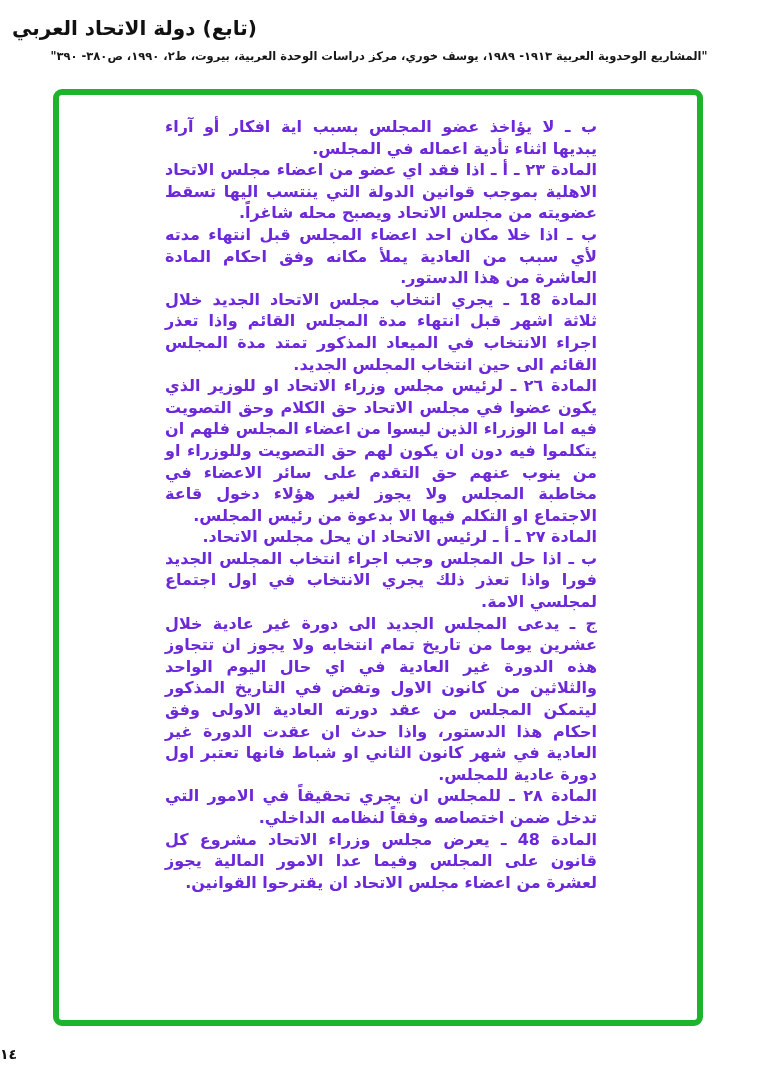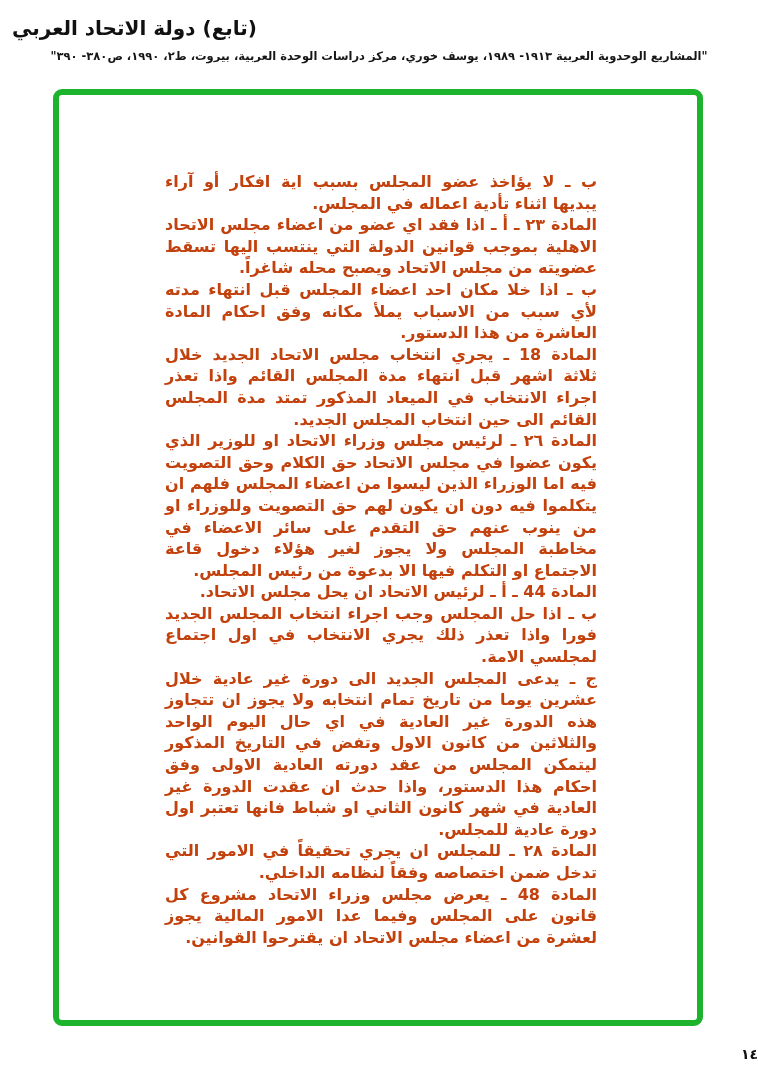--- a/index.html
+++ b/index.html
@@ -51,62 +51,62 @@
     height: 937px;
     box-sizing: border-box;
     border: 6px solid #1db32d;
     border-radius: 9px;
     background: #ffffff;
   }
   .doc-text {
     box-sizing: border-box;
     width: 100%;
     height: 100%;
-    padding: 76px 100px 0 106px;
+    padding: 21px 100px 0 106px;
     direction: rtl;
     text-align: justify;
     font-weight: bold;
     font-size: 16px;
     line-height: 21.6px;
-    color: #c2410c;
+    color: #6d28d9;
   }
   .doc-text p.para {
     margin: 0;
     padding: 0;
     text-align: justify;
   }
   .page-number {
     position: absolute;
     bottom: 16px;
     left: 0;
     width: 100%;
-    text-align: right;
+    text-align: left;
     direction: rtl;
     font-weight: bold;
     font-size: 14px;
     color: #111111;
   }
 </style>
 </head>
 <body>
 
 <div class="page">
 
   <div class="header-title">(تابع) دولة الاتحاد العربي</div>
 
   <div class="citation">"المشاريع الوحدوية العربية ١٩١٣- ١٩٨٩، يوسف خوري، مركز دراسات الوحدة العربية، بيروت، ط٢، ١٩٩٠، ص٣٨٠- ٣٩٠"</div>
 
   <div class="green-box">
     <div class="doc-text" id="paragraphs">
         <p class="para">ب ـ لا يؤاخذ عضو المجلس بسبب اية افكار أو آراء يبديها اثناء تأدية اعماله في المجلس.</p>
         <p class="para">المادة ٢٣ ـ أ ـ اذا فقد اي عضو من اعضاء مجلس الاتحاد الاهلية بموجب قوانين الدولة التي ينتسب اليها تسقط عضويته من مجلس الاتحاد ويصبح محله شاغراً.</p>
-        <p class="para">ب ـ اذا خلا مكان احد اعضاء المجلس قبل انتهاء مدته لأي سبب من الاسباب يملأ مكانه وفق احكام المادة العاشرة من هذا الدستور.</p>
+        <p class="para">ب ـ اذا خلا مكان احد اعضاء المجلس قبل انتهاء مدته لأي سبب من العادية يملأ مكانه وفق احكام المادة العاشرة من هذا الدستور.</p>
         <p class="para">المادة 18 ـ يجري انتخاب مجلس الاتحاد الجديد خلال ثلاثة اشهر قبل انتهاء مدة المجلس القائم واذا تعذر اجراء الانتخاب في الميعاد المذكور تمتد مدة المجلس القائم الى حين انتخاب المجلس الجديد.</p>
         <p class="para">المادة ٢٦ ـ لرئيس مجلس وزراء الاتحاد او للوزير الذي يكون عضوا في مجلس الاتحاد حق الكلام وحق التصويت فيه اما الوزراء الذين ليسوا من اعضاء المجلس فلهم ان يتكلموا فيه دون ان يكون لهم حق التصويت وللوزراء او من ينوب عنهم حق التقدم على سائر الاعضاء في مخاطبة المجلس ولا يجوز لغير هؤلاء دخول قاعة الاجتماع او التكلم فيها الا بدعوة من رئيس المجلس.</p>
-        <p class="para">المادة 44 ـ أ ـ لرئيس الاتحاد ان يحل مجلس الاتحاد.</p>
+        <p class="para">المادة ٢٧ ـ أ ـ لرئيس الاتحاد ان يحل مجلس الاتحاد.</p>
         <p class="para">ب ـ اذا حل المجلس وجب اجراء انتخاب المجلس الجديد فورا واذا تعذر ذلك يجري الانتخاب في اول اجتماع لمجلسي الامة.</p>
         <p class="para">ج ـ يدعى المجلس الجديد الى دورة غير عادية خلال عشرين يوما من تاريخ تمام انتخابه ولا يجوز ان تتجاوز هذه الدورة غير العادية في اي حال اليوم الواحد والثلاثين من كانون الاول وتفض في التاريخ المذكور ليتمكن المجلس من عقد دورته العادية الاولى وفق احكام هذا الدستور، واذا حدث ان عقدت الدورة غير العادية في شهر كانون الثاني او شباط فانها تعتبر اول دورة عادية للمجلس.</p>
         <p class="para">المادة ٢٨ ـ للمجلس ان يجري تحقيقاً في الامور التي تدخل ضمن اختصاصه وفقاً لنظامه الداخلي.</p>
         <p class="para">المادة 48 ـ يعرض مجلس وزراء الاتحاد مشروع كل قانون على المجلس وفيما عدا الامور المالية يجوز لعشرة من اعضاء مجلس الاتحاد ان يقترحوا القوانين.</p>
       </div>
   </div>
 
   <div class="page-number">١٤</div>
 
 </div>

